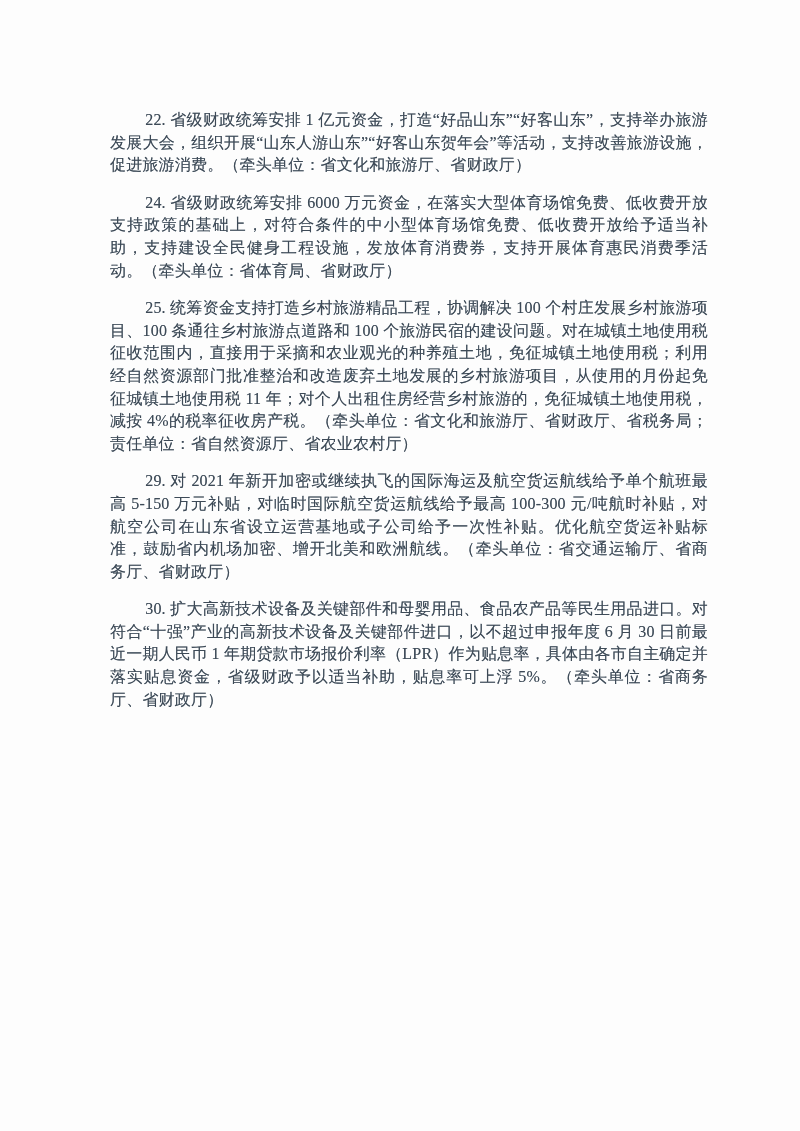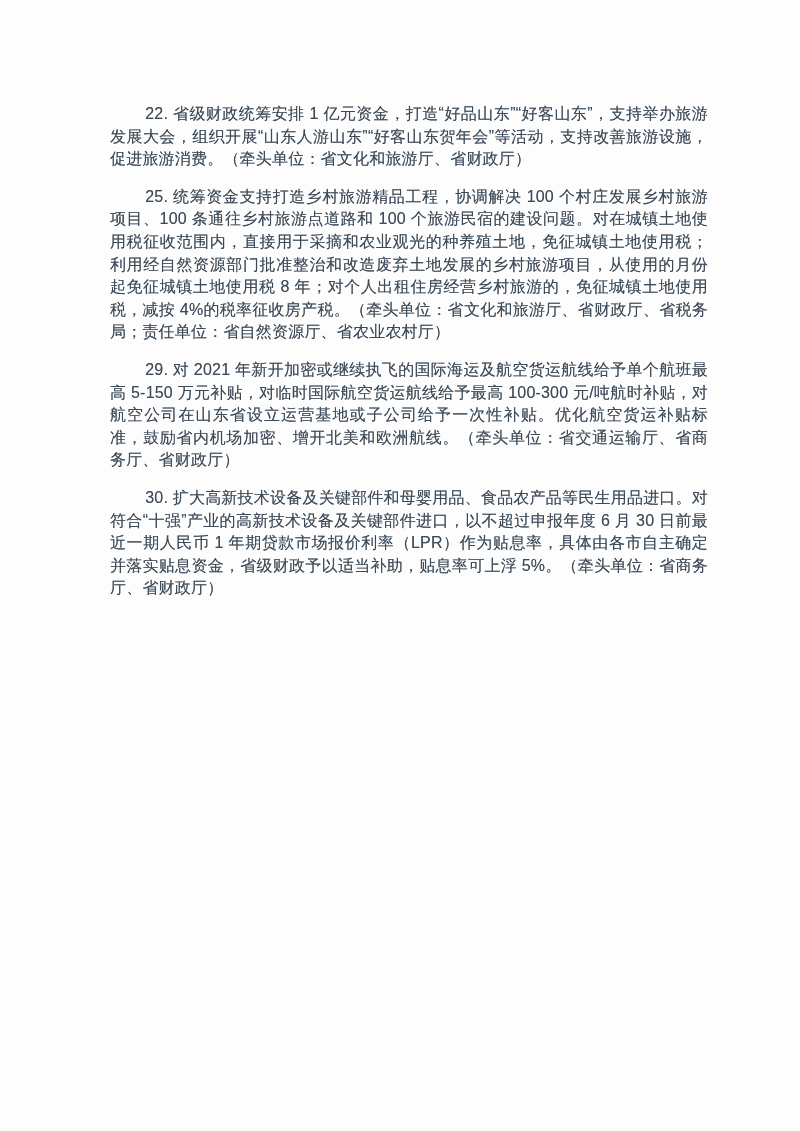--- a/index.html
+++ b/index.html
@@ -11,23 +11,23 @@
   }
   .page {
     position: relative;
     width: 800px;
     height: 1131px;
     background: var(--page-bg, #fdfdfd);
   }
   .text-block {
     position: absolute;
     left: 110px;
-    top: 103px;
+    top: 109px;
     width: 598px;
-    font-family: Liberation Sans, sans-serif;
+    font-family: Liberation Serif, serif;
     font-size: 16px;
     line-height: 22.6px;
     color: var(--text-color, #3d4a57);
     text-align: justify;
     text-justify: inter-ideograph;
     letter-spacing: 0.2px;
     
     text-shadow: 0 0 0.6px rgba(70, 85, 100, 0.55);
   }
   .para {
@@ -35,17 +35,18 @@
     margin-bottom: 15px;
   }
   .para:last-child { margin-bottom: 2px; }
 </style>
 </head>
 <body>
 
 <div class="page">
   <div class="text-block">
     <p class="para">22. 省级财政统筹安排 1 亿元资金，打造“好品山东”“好客山东”，支持举办旅游发展大会，组织开展“山东人游山东”“好客山东贺年会”等活动，支持改善旅游设施，促进旅游消费。（牵头单位：省文化和旅游厅、省财政厅）</p>
-    <p class="para">25. 统筹资金支持打造乡村旅游精品工程，协调解决 100 个村庄发展乡村旅游项目、100 条通往乡村旅游点道路和 100 个旅游民宿的建设问题。对在城镇土地使用税征收范围内，直接用于采摘和农业观光的种养殖土地，免征城镇土地使用税；利用经自然资源部门批准整治和改造废弃土地发展的乡村旅游项目，从使用的月份起免征城镇土地使用税 8 年；对个人出租住房经营乡村旅游的，免征城镇土地使用税，减按 4%的税率征收房产税。（牵头单位：省文化和旅游厅、省财政厅、省税务局；责任单位：省自然资源厅、省农业农村厅）</p>
+    <p class="para">24. 省级财政统筹安排 6000 万元资金，在落实大型体育场馆免费、低收费开放支持政策的基础上，对符合条件的中小型体育场馆免费、低收费开放给予适当补助，支持建设全民健身工程设施，发放体育消费券，支持开展体育惠民消费季活动。（牵头单位：省体育局、省财政厅）</p>
+    <p class="para">25. 统筹资金支持打造乡村旅游精品工程，协调解决 100 个村庄发展乡村旅游项目、100 条通往乡村旅游点道路和 100 个旅游民宿的建设问题。对在城镇土地使用税征收范围内，直接用于采摘和农业观光的种养殖土地，免征城镇土地使用税；利用经自然资源部门批准整治和改造废弃土地发展的乡村旅游项目，从使用的月份起免征城镇土地使用税 11 年；对个人出租住房经营乡村旅游的，免征城镇土地使用税，减按 4%的税率征收房产税。（牵头单位：省文化和旅游厅、省财政厅、省税务局；责任单位：省自然资源厅、省农业农村厅）</p>
     <p class="para">29. 对 2021 年新开加密或继续执飞的国际海运及航空货运航线给予单个航班最高 5-150 万元补贴，对临时国际航空货运航线给予最高 100-300 元/吨航时补贴，对航空公司在山东省设立运营基地或子公司给予一次性补贴。优化航空货运补贴标准，鼓励省内机场加密、增开北美和欧洲航线。（牵头单位：省交通运输厅、省商务厅、省财政厅）</p>
     <p class="para">30. 扩大高新技术设备及关键部件和母婴用品、食品农产品等民生用品进口。对符合“十强”产业的高新技术设备及关键部件进口，以不超过申报年度 6 月 30 日前最近一期人民币 1 年期贷款市场报价利率（LPR）作为贴息率，具体由各市自主确定并落实贴息资金，省级财政予以适当补助，贴息率可上浮 5%。（牵头单位：省商务厅、省财政厅）</p>
   </div>
 </div>
 
 </body></html>

